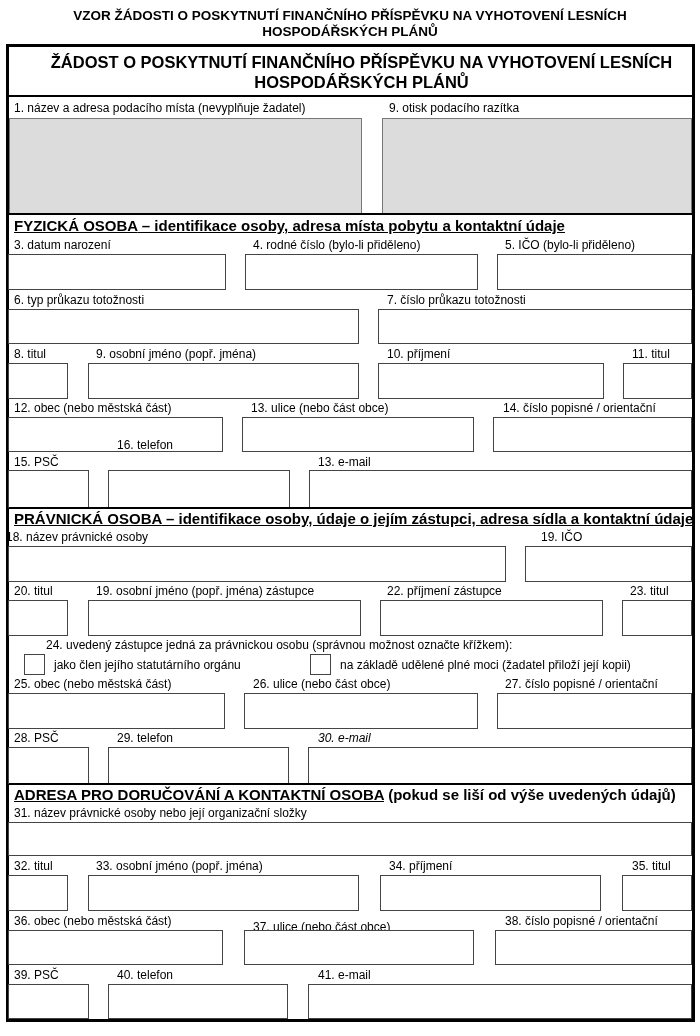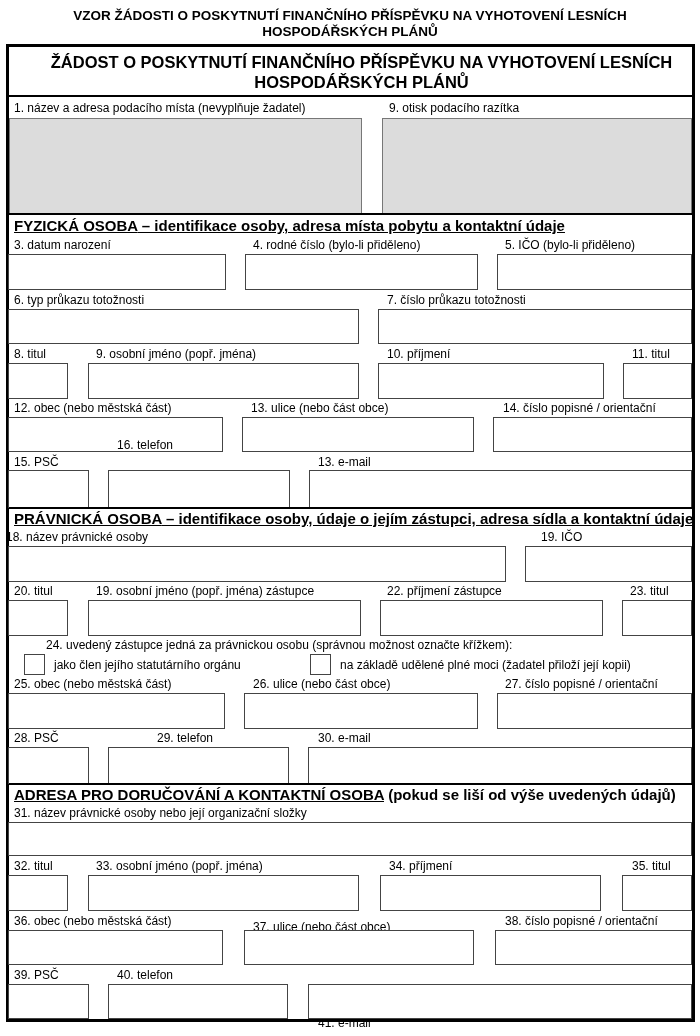--- a/index.html
+++ b/index.html
@@ -104,22 +104,22 @@
 <span class="lbl" style="left:340px; top:658px;">na základě udělené plné moci (žadatel přiloží její kopii)</span>
 
 <span class="lbl" style="left:14px; top:677px;">25. obec (nebo městská část)</span>
 <span class="lbl" style="left:253px; top:677px;">26. ulice (nebo část obce)</span>
 <span class="lbl" style="left:505px; top:677px;">27. číslo popisné / orientační</span>
 <div class="box" style="left:8px; top:693px; width:217px; height:36px;"></div>
 <div class="box" style="left:244px; top:693px; width:234px; height:36px;"></div>
 <div class="box" style="left:497px; top:693px; width:195px; height:36px;"></div>
 
 <span class="lbl" style="left:14px; top:731px;">28. PSČ</span>
-<span class="lbl" style="left:117px; top:731px;margin-left:40px;">29. telefon</span>
-<span class="lbl" style="left:318px; top:731px;">30. e-mail</span>
+<span class="lbl" style="left:117px; top:731px;">29. telefon</span>
+<span class="lbl" style="left:318px; top:731px;font-style:italic;">30. e-mail</span>
 <div class="box" style="left:8px; top:747px; width:81px; height:37px;"></div>
 <div class="box" style="left:108px; top:747px; width:181px; height:37px;"></div>
 <div class="box" style="left:308px; top:747px; width:384px; height:37px;"></div>
 
 <div class="sep" style="top:783px;"></div>
 
 <div class="sec-h" style="top:788px;"><u>ADRESA PRO DORUČOVÁNÍ A KONTAKTNÍ OSOBA</u><span> (pokud se liší od výše uvedených údajů)</span></div>
 
 <span class="lbl" style="left:14px; top:806px;">31. název právnické osoby nebo její organizační složky</span>
 <div class="box" style="left:8px; top:822px; width:684px; height:34px;"></div>
@@ -135,16 +135,16 @@
 
 <span class="lbl" style="left:14px; top:914px;">36. obec (nebo městská část)</span>
 <span class="lbl" style="left:253px; top:920px;">37. ulice (nebo část obce)</span>
 <span class="lbl" style="left:505px; top:914px;">38. číslo popisné / orientační</span>
 <div class="box" style="left:8px; top:930px; width:215px; height:35px;"></div>
 <div class="box" style="left:244px; top:930px; width:230px; height:35px;"></div>
 <div class="box" style="left:495px; top:930px; width:197px; height:35px;"></div>
 
 <span class="lbl" style="left:14px; top:968px;">39. PSČ</span>
 <span class="lbl" style="left:117px; top:968px;">40. telefon</span>
-<span class="lbl" style="left:318px; top:968px;margin-top:48px;">41. e-mail</span>
+<span class="lbl" style="left:318px; top:968px;">41. e-mail</span>
 <div class="box" style="left:8px; top:984px; width:81px; height:35px;"></div>
 <div class="box" style="left:108px; top:984px; width:180px; height:35px;"></div>
 <div class="box" style="left:308px; top:984px; width:384px; height:35px;"></div>
 
 </body></html>

